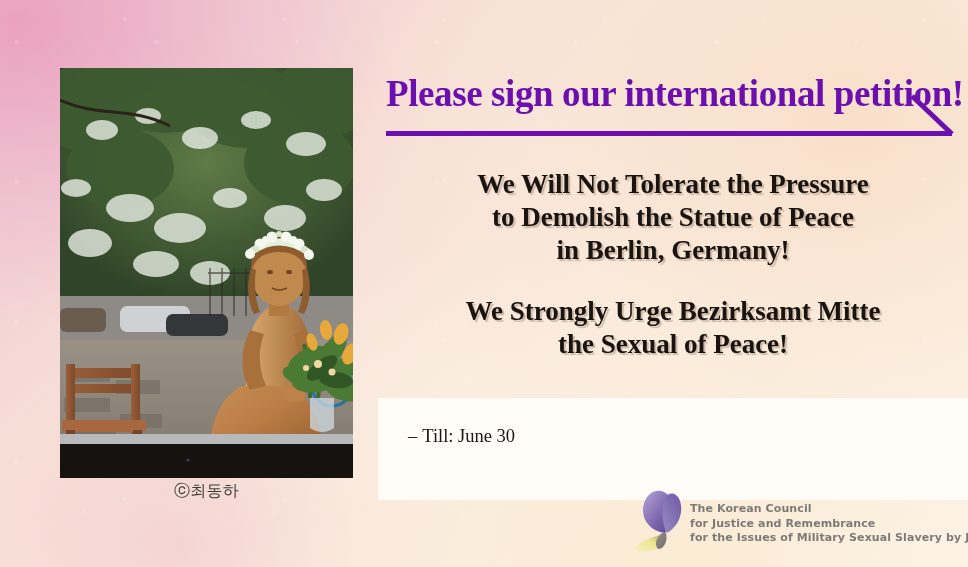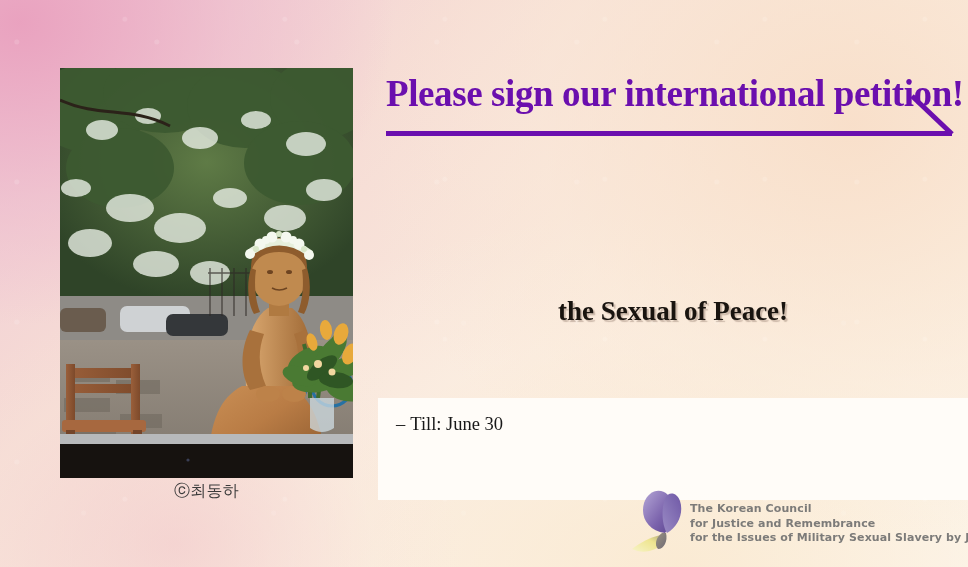--- a/index.html
+++ b/index.html
@@ -57,21 +57,21 @@
   }
   #statement-1{top:168px;}
   #statement-2{top:295px;}
 
   
   #bullet-panel{
     position:absolute;left:378px;top:398px;width:590px;height:102px;
     background:rgba(255,253,250,0.93);
   }
   #bullet-list{
-    margin:4px;padding:10px 0 0 14px;list-style:none;
+    margin:16px;padding:10px 0 0 14px;list-style:none;
     font-family:"Liberation Serif",serif;font-size:18.5px;line-height:24.5px;
     color:#181818;
   }
   #bullet-list li{white-space:nowrap;}
   #bullet-list li .dash{margin-right:5px;}
 
   
   #logo{
     position:absolute;left:628px;top:487px;width:336px;height:76px;
   }
@@ -278,22 +278,28 @@
 
   <div id="headline">Please sign our international petition!</div>
 
   <div id="rule-wrap">
     <svg width="570" height="48" viewBox="0 0 570 48" xmlns="http://www.w3.org/2000/svg">
       <line x1="0" y1="41.5" x2="566" y2="41.5" stroke="#6b0fae" stroke-width="5"></line>
       <line x1="526" y1="4" x2="566" y2="42" stroke="#6b0fae" stroke-width="5"></line>
     </svg>
   </div>
 
+  <div id="statement-1" class="statement">
+    <div>We Will Not Tolerate the Pressure</div>
+    <div>to Demolish the Statue of Peace</div>
+    <div>in Berlin, Germany!</div>
+  </div>
 
   <div id="statement-2" class="statement">
+    <div>We Strongly Urge Bezirksamt Mitte</div>
     <div>the Sexual of Peace!</div>
   </div>
 
   <div id="bullet-panel">
     <ul id="bullet-list">
       <li>
         <span class="dash">–</span><span>Till: June 30</span>
       </li>
     </ul>
   </div>

